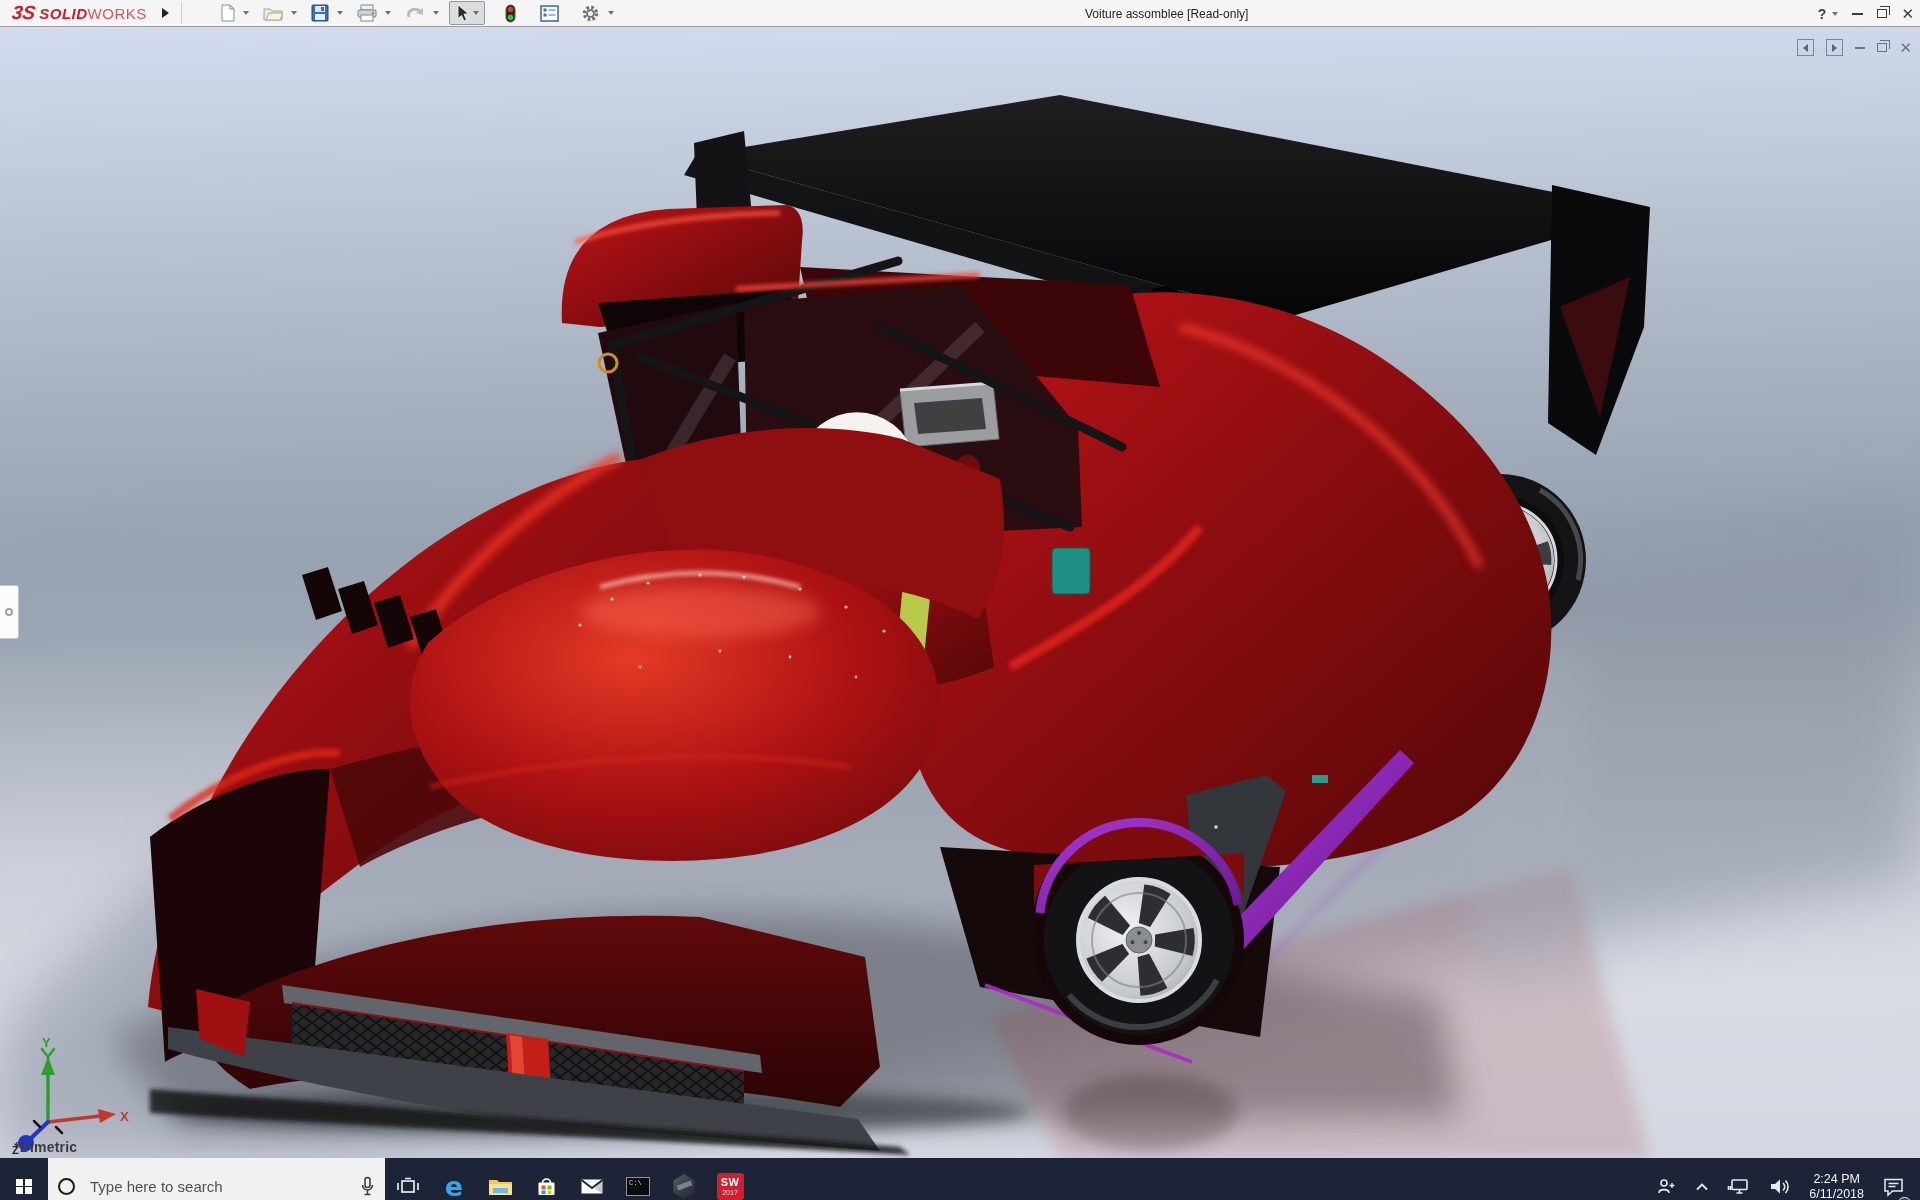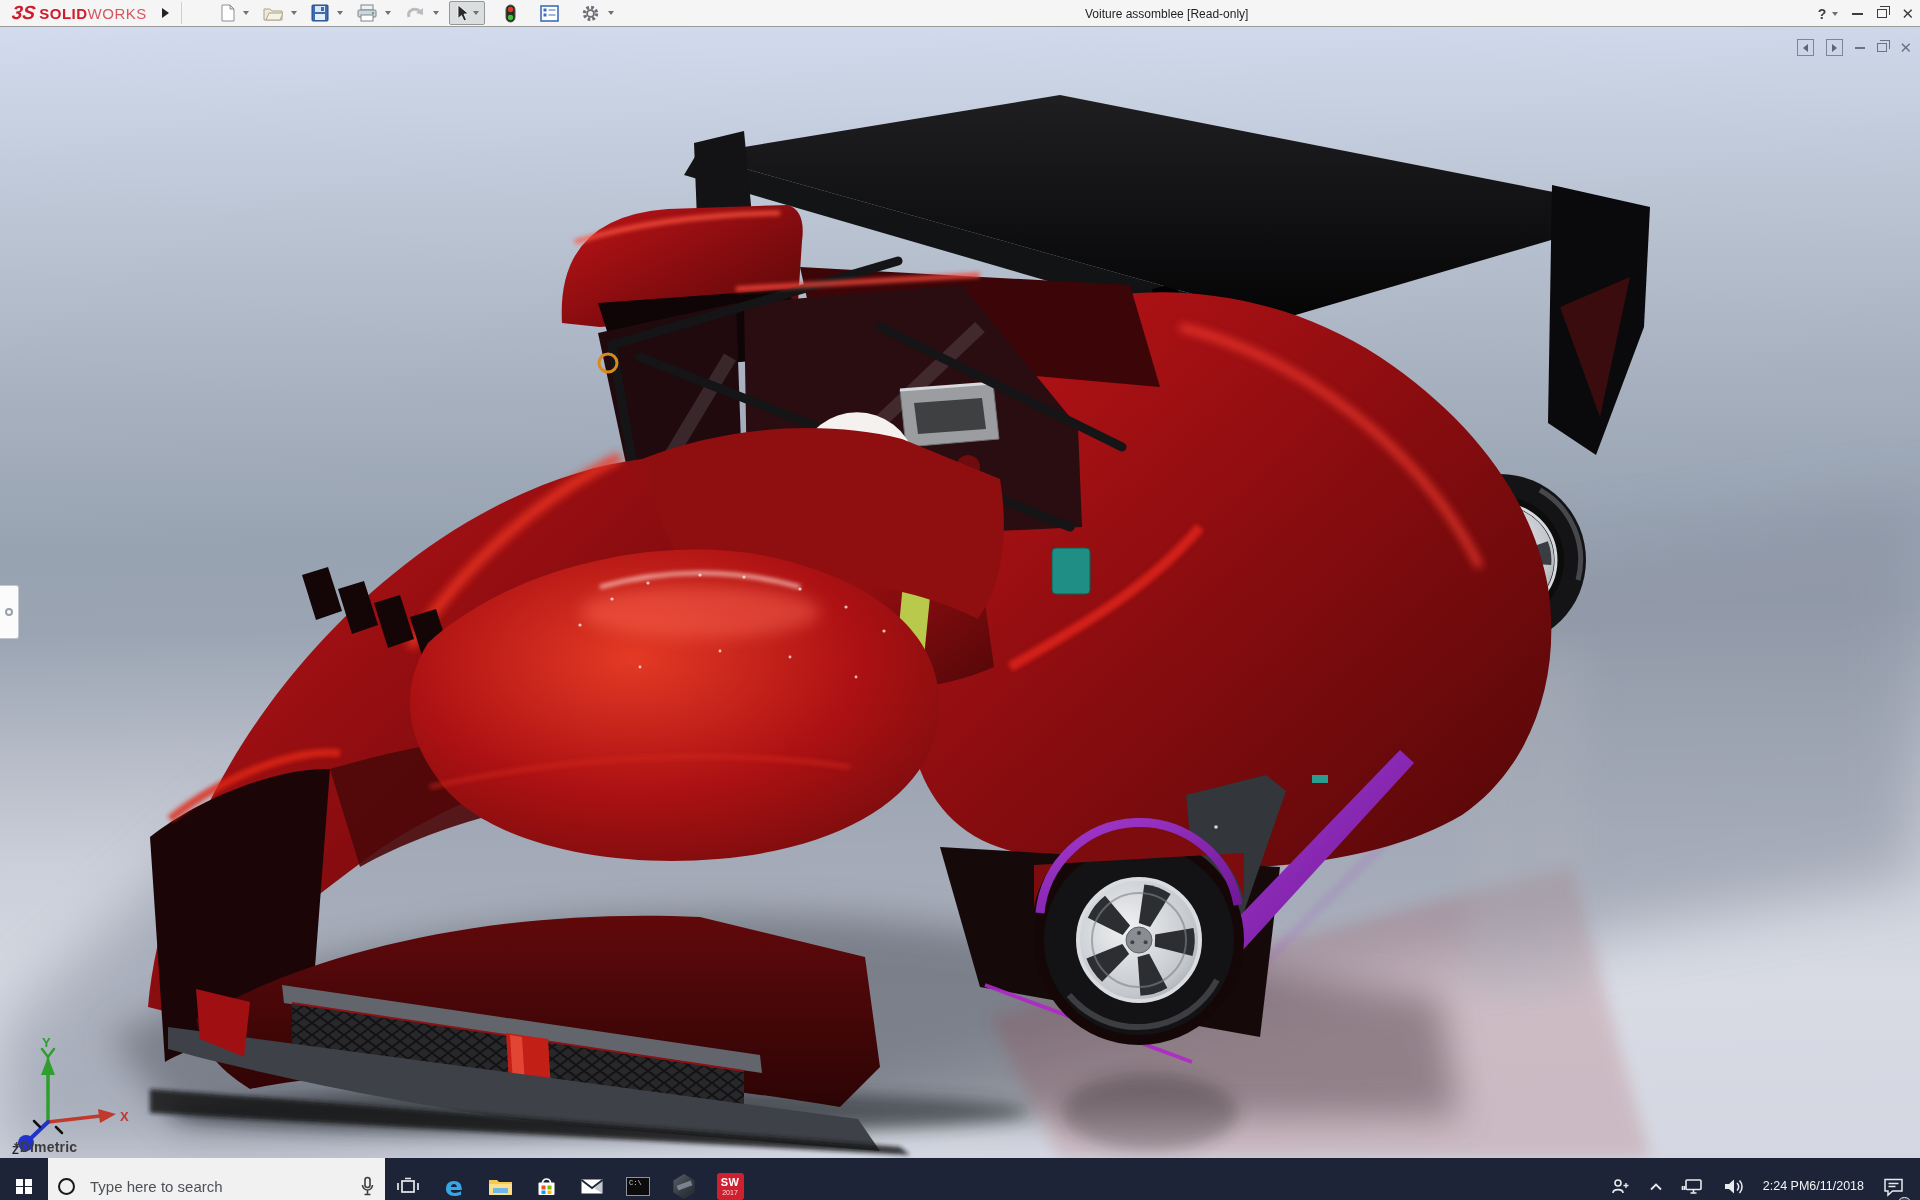--- a/index.html
+++ b/index.html
@@ -4,21 +4,21 @@
 <style>
   html,body{margin:0;padding:0;width:1920px;height:1200px;overflow:hidden;
     font-family:"Liberation Sans",sans-serif;-webkit-font-smoothing:antialiased;background:#000;}
   *{box-sizing:border-box;}
 
   
   .titlebar{position:absolute;left:0;top:0;width:1920px;height:27px;background:#f5f5f5;
     border-bottom:1px solid #9b9b9b;display:flex;align-items:center;z-index:30;}
   .brand{display:flex;align-items:baseline;padding-left:12px;cursor:default;}
   .brand .mark{color:#cf1c2a;font-size:19px;font-weight:bold;font-style:italic;transform:skewX(-8deg);margin-right:4px;}
-  .brand .bold{color:#cf1c2a;font-size:15px;font-weight:bold;letter-spacing:.5px;}
+  .brand .bold{color:#cf1c2a;font-size:15px;font-weight:bold;letter-spacing:.5px;font-style:italic;}
   .brand .light{color:#d8555f;font-size:15px;font-weight:400;letter-spacing:.5px;}
   .flyout{margin-left:10px;width:18px;height:20px;display:flex;align-items:center;justify-content:center;}
   .flyout .tri{width:0;height:0;border-top:5px solid transparent;border-bottom:5px solid transparent;border-left:7px solid #222;}
   .tb-sep{width:1px;height:22px;background:#cfcfcf;margin:0 8px 0 6px;}
   .toolbar{display:flex;align-items:center;gap:2px;margin-left:26px;}
   .tb-btn{display:flex;align-items:center;padding:2px 3px;border:1px solid transparent;border-radius:2px;}
   .caret{width:0;height:0;border-left:3.5px solid transparent;border-right:3.5px solid transparent;
     border-top:4px solid #6d7176;display:inline-block;margin-left:4px;}
   .tb-group{display:flex;align-items:center;margin-right:8px;}
   .tb-active{background:#dbdedf;border:1px solid #95989b;border-radius:2px;padding:2px 5px;display:flex;align-items:center;}
@@ -69,21 +69,21 @@
   .cmdbox i{position:absolute;left:2px;top:1px;font-style:normal;font-size:7px;color:#d7d9dc;font-family:"Liberation Mono",monospace;}
   .hexapp{width:23px;height:25px;background:linear-gradient(135deg,#5a6069 0%,#343a42 55%,#23282e 100%);
     clip-path:polygon(50% 0,96% 26%,96% 74%,50% 100%,4% 74%,4% 26%);position:relative;}
   .hexapp:after{content:"";position:absolute;left:4px;top:9px;width:15px;height:5px;background:#8period;background:#8a93a0;transform:rotate(-20deg);opacity:.8;}
   .swicon{width:27px;height:27px;background:#cf2030;border-radius:3px;display:flex;flex-direction:column;
     align-items:center;justify-content:center;line-height:1;}
   .swicon .sw{color:#fff;font-weight:bold;font-size:11px;letter-spacing:.5px;}
   .swicon .yr{color:#ffd9dc;font-size:7px;margin-top:1px;}
   .tray{margin-left:auto;display:flex;align-items:center;padding-right:6px;}
   .tray-item{display:flex;align-items:center;justify-content:center;padding:0 9px;height:100%;}
-  .clock{display:flex;flex-direction:row;align-items:center;justify-content:center;color:#f2f3f5;
+  .clock{display:flex;flex-direction:column;align-items:center;justify-content:center;color:#f2f3f5;
     font-size:12.5px;line-height:15px;padding:0 10px;}
   .noti{position:relative;}
   .badge{position:absolute;right:2px;bottom:3px;width:15px;height:15px;border-radius:50%;background:#37424e;
     border:1px solid #e8eaed;color:#fff;font-size:9px;display:flex;align-items:center;justify-content:center;}
 </style>
 </head>
 <body>
 
 <div class="titlebar">
   <div class="brand">

